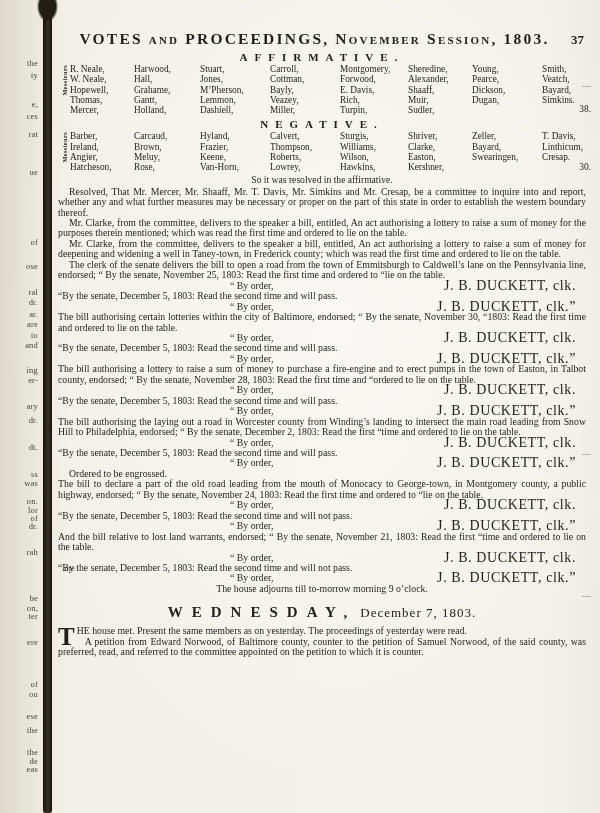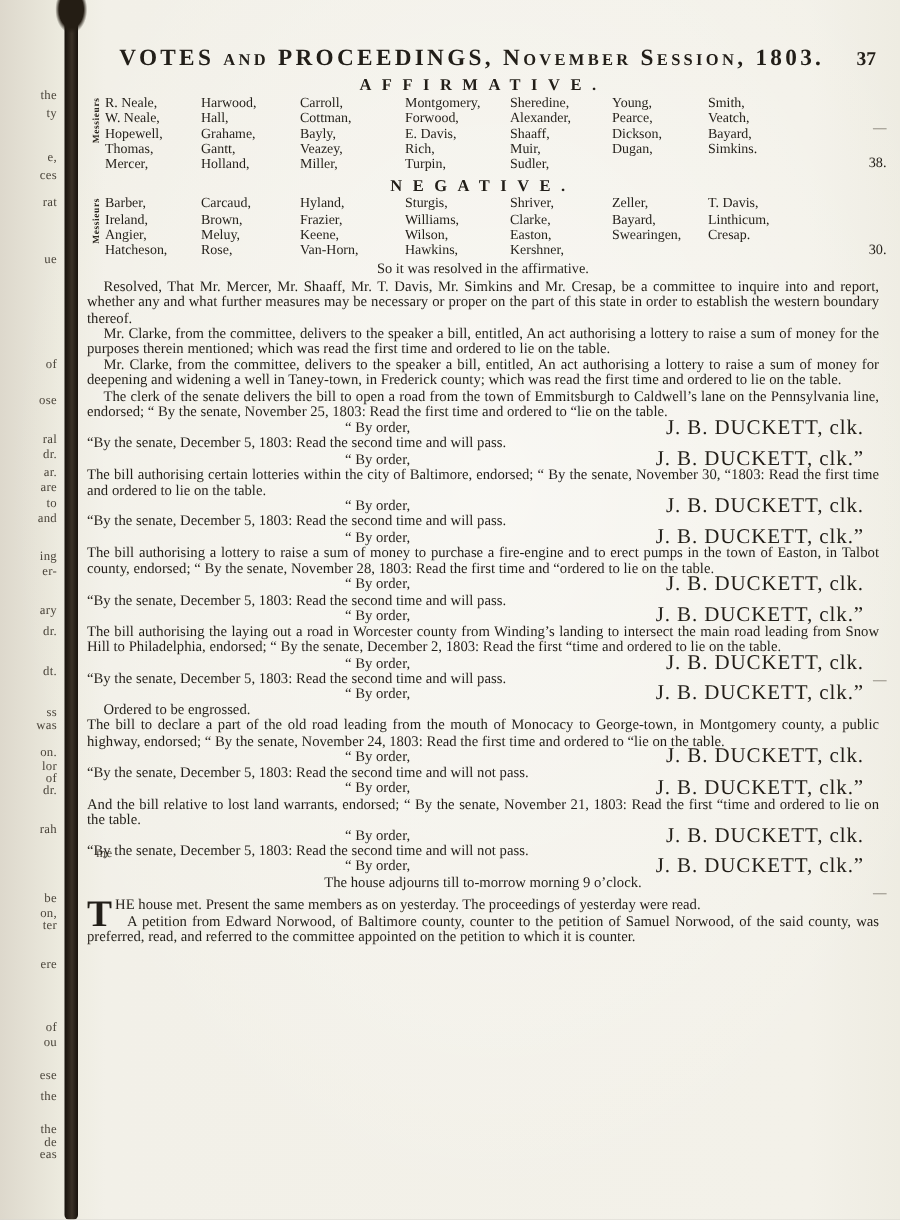--- a/index.html
+++ b/index.html
@@ -153,20 +153,27 @@
           <div>Mercer,</div>
         </div>
         <div class="vcol">
           <div>Harwood,</div>
           <div>Hall,</div>
           <div>Grahame,</div>
           <div>Gantt,</div>
           <div>Holland,</div>
         </div>
         <div class="vcol">
+          <div>Stuart,</div>
+          <div>Jones,</div>
+          <div>M’Pherson,</div>
+          <div>Lemmon,</div>
+          <div>Dashiell,</div>
+        </div>
+        <div class="vcol">
           <div>Carroll,</div>
           <div>Cottman,</div>
           <div>Bayly,</div>
           <div>Veazey,</div>
           <div>Miller,</div>
         </div>
         <div class="vcol">
           <div>Montgomery,</div>
           <div>Forwood,</div>
           <div>E. Davis,</div>
@@ -210,20 +217,26 @@
           <div>Meluy,</div>
           <div>Rose,</div>
         </div>
         <div class="vcol">
           <div>Hyland,</div>
           <div>Frazier,</div>
           <div>Keene,</div>
           <div>Van-Horn,</div>
         </div>
         <div class="vcol">
+          <div>Calvert,</div>
+          <div>Thompson,</div>
+          <div>Roberts,</div>
+          <div>Lowrey,</div>
+        </div>
+        <div class="vcol">
           <div>Sturgis,</div>
           <div>Williams,</div>
           <div>Wilson,</div>
           <div>Hawkins,</div>
         </div>
         <div class="vcol">
           <div>Shriver,</div>
           <div>Clarke,</div>
           <div>Easton,</div>
           <div>Kershner,</div>
@@ -303,20 +316,24 @@
           <span class="order-right">J. B. DUCKETT, clk.</span>
         </div>
         <p class="bl flush">“By the senate, December 5, 1803: Read the second time and will not pass.</p>
         <div class="order-line">
           <span class="order-left">“ By order,</span>
           <span class="order-right">J. B. DUCKETT, clk.”</span>
         </div>
         <p class="bl center">The house adjourns till to-morrow morning 9 o’clock.</p>
       </div>
 
+    <div class="wed-heading">
+      <span class="wed-day">WEDNESDAY,</span>
+      <span class="wed-date">December 7, 1803.</span>
+    </div>
 
     <div class="wed-body">
       <p class="wed-par"><span class="dropcap">T</span><span>HE house met.  Present the same members as on yesterday.  The proceedings of yesterday were read.</span></p>
       <p class="wed-par wed-par2">A petition from Edward Norwood, of Baltimore county, counter to the petition of Samuel Norwood, of the said county, was preferred, read, and referred to the committee appointed on the petition to which it is counter.</p>
     </div>
 
   </div>
 </div>
 
 </body></html>

